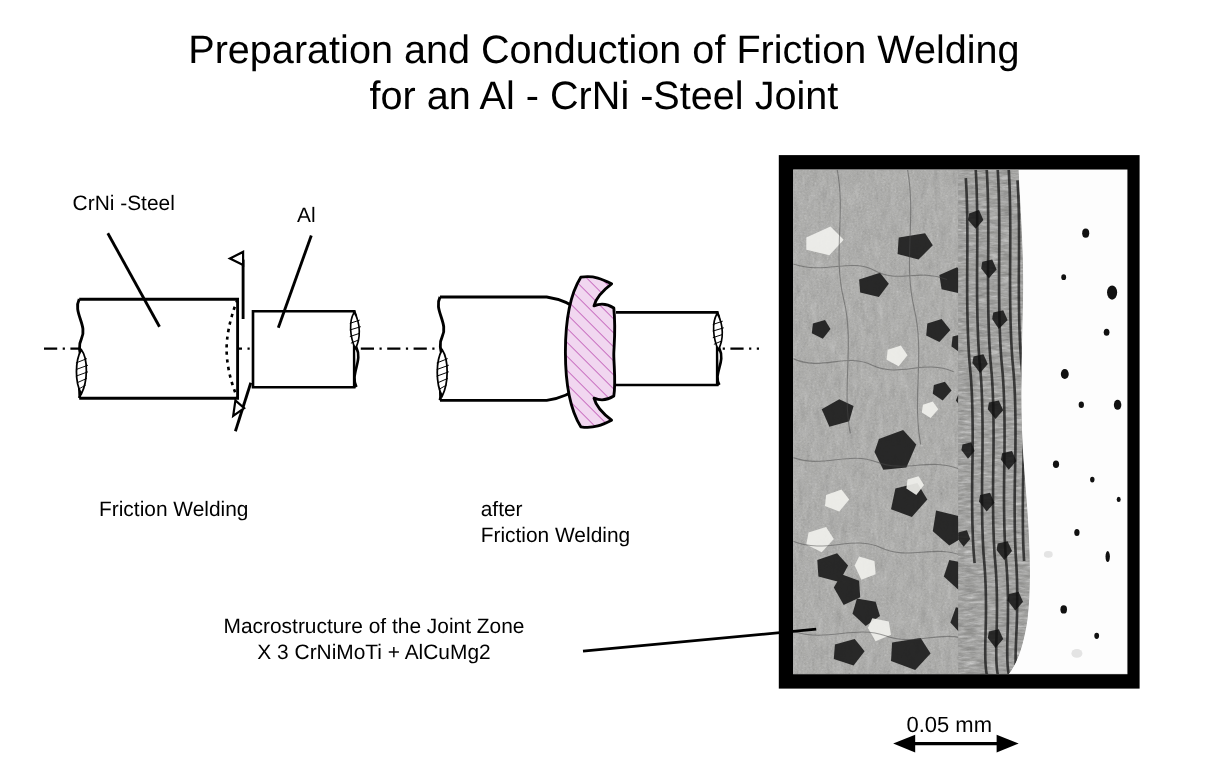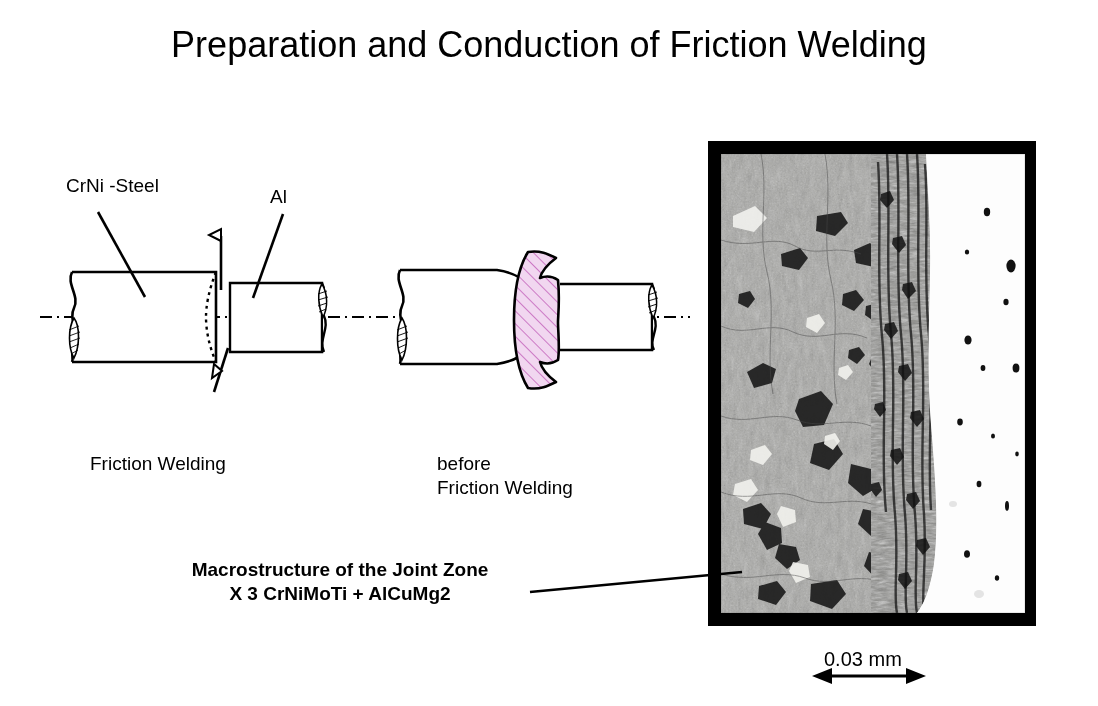--- a/index.html
+++ b/index.html
@@ -47,21 +47,20 @@
   #lbl-al   { left: 270px; top: 185px; }
 
   #cap-before { left: 90px;  top: 452px; }
   #cap-after  { left: 437px; top: 452px; }
 
   #cap-macro {
     left: 155px;
     top: 558px;
     text-align: center;
     width: 370px;
-    font-weight: bold;
   }
 
   #scale-label {
     left: 824px;
     top: 647px;
     font-size: 20px;
   }
 
   
   #drawing {
@@ -93,40 +92,41 @@
   }
   #photo-svg { display: block; width: 100%; height: 100%; }
 </style>
 </head>
 <body>
 
 <div id="slide">
 
   <div id="title-block">
     <div class="title-line">Preparation and Conduction of Friction Welding</div>
+    <div class="title-line">for an Al - CrNi -Steel Joint</div>
   </div>
 
   <div class="lbl" id="lbl-crni">CrNi -Steel</div>
   <div class="lbl" id="lbl-al">Al</div>
 
   <div class="lbl" id="cap-before">
     <div>Friction Welding</div>
   </div>
 
   <div class="lbl" id="cap-after">
-    <div>before</div>
+    <div>after</div>
     <div>Friction Welding</div>
   </div>
 
   <div class="lbl" id="cap-macro">
     <div>Macrostructure of the Joint Zone</div>
     <div>X 3 CrNiMoTi + AlCuMg2</div>
   </div>
 
-  <div class="lbl" id="scale-label">0.03 mm</div>
+  <div class="lbl" id="scale-label">0.05 mm</div>
 
   <div id="photo-frame">
     <div id="photo-inner">
       <svg id="photo-svg" viewBox="0 0 304 459" preserveAspectRatio="none">
         <defs>
 
           <filter id="grain" x="0" y="0" width="100%" height="100%">
             <feTurbulence type="fractalNoise" baseFrequency="0.55" numOctaves="4" seed="7" result="n"></feTurbulence>
             <feColorMatrix in="n" type="saturate" values="0"></feColorMatrix>
             <feComponentTransfer>

